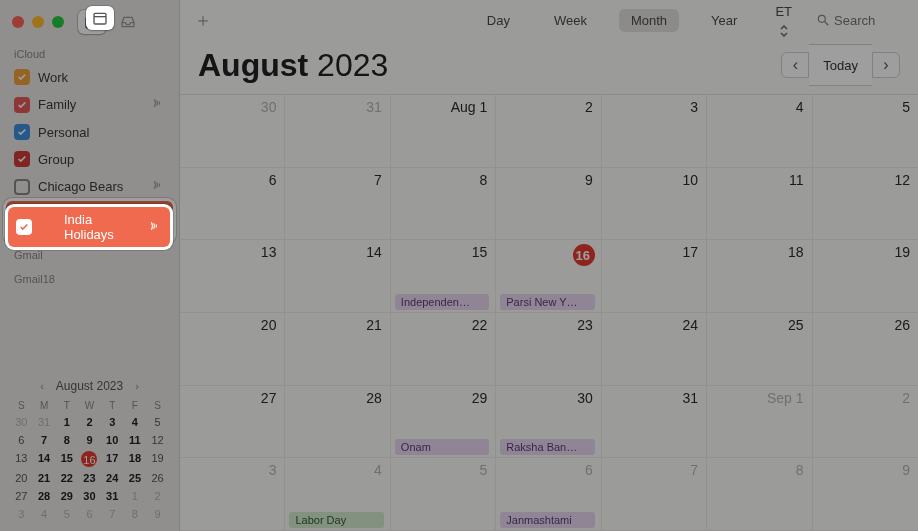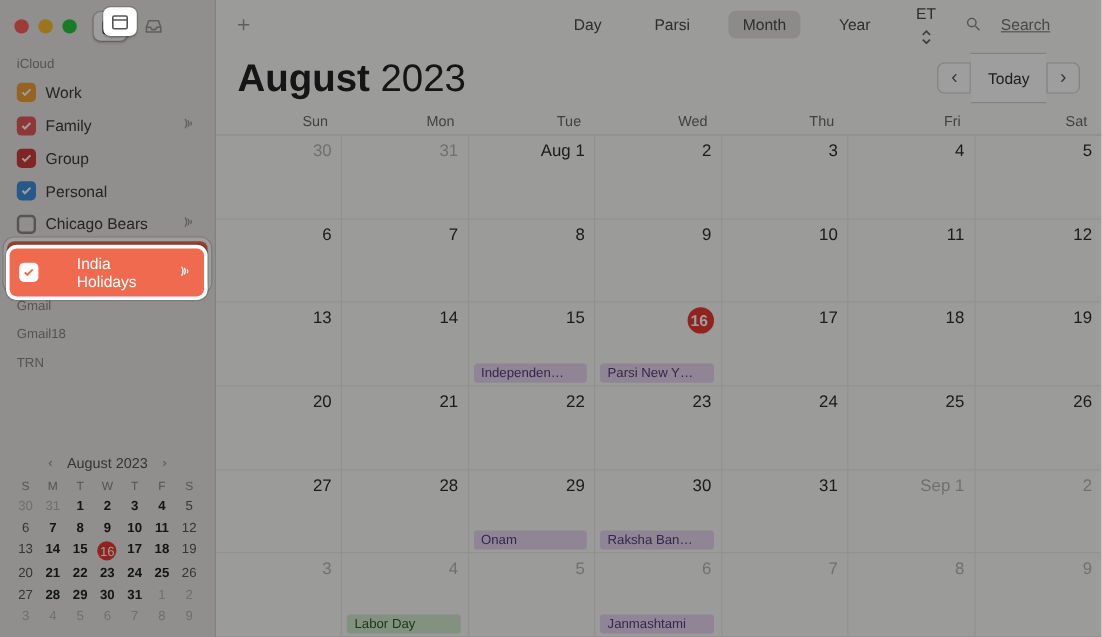--- a/index.html
+++ b/index.html
@@ -39,21 +39,21 @@
 .mini-grid .d.muted { color: #b5b3b1; }
 
 
 .main { flex: 1; display: flex; flex-direction: column; background: #fafaf9; }
 .topbar { height: 40px; display: flex; align-items: center; padding: 0 14px; gap: 10px; }
 .topbar .plus { color: #9a9896; font-size: 18px; }
 .viewseg { display: flex; align-items: center; gap: 20px; margin-left: auto; }
 .viewseg .seg { padding: 4px 12px; font-size: 13px; color: #4b4a49; border-radius: 6px; }
 .viewseg .seg.active { background: #e2e0df; }
 .topbar .et { margin-left: 16px; font-size: 13px; color: #4b4a49; display: flex; align-items: center; gap: 6px; flex-direction: column; }
-.topbar .search { margin-left: 14px; display: flex; align-items: center; gap: 16px; color: #8a8885; font-size: 13px; text-decoration: underline; }
+.topbar .search { margin-left: 14px; display: flex; align-items: center; gap: 4px; color: #8a8885; font-size: 13px; }
 .topbar .search input { border: none; background: transparent; outline: none; font-size: 13px; width: 70px; color: #444; }
 
 .monthhead { display: flex; align-items: center; padding: 4px 18px 8px 18px; }
 .monthhead h1 { font-size: 32px; font-weight: 400; color: #222; }
 .monthhead h1 b { font-weight: 700; }
 .today-nav { margin-left: auto; display: flex; align-items: center; }
 .today-nav .navbtn { width: 28px; height: 26px; border: 1px solid #d2d0cf; background: #fff; display: flex; align-items: center; justify-content: center; color: #555; }
 .today-nav .navbtn.l { border-radius: 6px 0 0 6px; }
 .today-nav .navbtn.r { border-radius: 0 6px 6px 0; }
 .today-nav .todaybtn { height: 42px; padding: 0 14px; border-top: 1px solid #d2d0cf; border-bottom: 1px solid #d2d0cf; background: #fff; font-size: 13px; color: #333; display: flex; align-items: center; }
@@ -120,34 +120,34 @@
               <svg viewBox="0 0 24 24">
                 <path d="M4 12l5 5 11-11" stroke="#fff" stroke-width="4" fill="none"></path>
               </svg>
             </span>
             <span>Family</span>
             <span class="share"><svg width="14" height="14" viewBox="0 0 24 24">
                 <path d="M6 6a12 12 0 010 12M10 8a8 8 0 010 8M14 10a4 4 0 010 4" stroke="#6b6a68" stroke-width="2" fill="none" stroke-linecap="round"></path>
               </svg></span>
           </div>
           <div class="cal-item">
+            <span class="chk" style="background: rgb(62, 142, 222); border: none;">
+              <svg viewBox="0 0 24 24">
+                <path d="M4 12l5 5 11-11" stroke="#fff" stroke-width="4" fill="none"></path>
+              </svg>
+            </span>
+            <span>Personal</span>
+          </div>
+          <div class="cal-item">
             <span class="chk" style="background: rgb(209, 58, 58); border: none;">
               <svg viewBox="0 0 24 24">
                 <path d="M4 12l5 5 11-11" stroke="#fff" stroke-width="4" fill="none"></path>
               </svg>
             </span>
             <span>Group</span>
-          </div>
-          <div class="cal-item">
-            <span class="chk" style="background: rgb(62, 142, 222); border: none;">
-              <svg viewBox="0 0 24 24">
-                <path d="M4 12l5 5 11-11" stroke="#fff" stroke-width="4" fill="none"></path>
-              </svg>
-            </span>
-            <span>Personal</span>
           </div>
           <div class="cal-item">
             <span class="chk" style="background: transparent; border: 2px solid rgb(138, 136, 133);"></span>
             <span>Chicago Bears</span>
             <span class="share"><svg width="14" height="14" viewBox="0 0 24 24">
                 <path d="M6 6a12 12 0 010 12M10 8a8 8 0 010 8M14 10a4 4 0 010 4" stroke="#6b6a68" stroke-width="2" fill="none" stroke-linecap="round"></path>
               </svg></span>
           </div>
           <div class="cal-item selected">
             <span class="chk" style="background: rgb(239, 106, 79); border: none;">
@@ -158,21 +158,20 @@
             <span>India Holidays</span>
             <span class="share"><svg width="14" height="14" viewBox="0 0 24 24">
                 <path d="M6 6a12 12 0 010 12M10 8a8 8 0 010 8M14 10a4 4 0 010 4" stroke="#fff" stroke-width="2" fill="none" stroke-linecap="round"></path>
               </svg></span>
           </div>
         </div>
         <div class="section-label">Gmail</div>
         <div class="cal-list"></div>
         <div class="section-label">Gmail18</div>
         <div class="cal-list"></div>
-        <div class="section-label">TRN</div>
         <div class="cal-list"></div>
       </div>
 
     <div class="mini">
       <div class="mini-head">
         <span class="nav">‹</span>
         <span class="ttl">August 2023</span>
         <span class="nav">›</span>
       </div>
       <div class="mini-grid" id="mini-grid">
@@ -227,21 +226,21 @@
           <div class="d muted">9</div>
         </div>
     </div>
   </div>
 
   <div class="main">
     <div class="topbar">
       <span class="plus">＋</span>
       <div class="viewseg">
         <div class="seg">Day</div>
-        <div class="seg">Parsi</div>
+        <div class="seg">Week</div>
         <div class="seg active">Month</div>
         <div class="seg">Year</div>
       </div>
       <div class="et">
         <span>ET</span>
         <svg width="10" height="12" viewBox="0 0 10 12">
             <path d="M2 4l3-3 3 3M2 8l3 3 3-3" stroke="#6b6a68" stroke-width="1.5" fill="none"></path>
           </svg>
       </div>
       <div class="search">
@@ -255,29 +254,20 @@
 
     <div class="monthhead">
       <h1><b>August</b> <span>2023</span></h1>
       <div class="today-nav">
         <div class="navbtn l">‹</div>
         <div class="todaybtn">Today</div>
         <div class="navbtn r">›</div>
       </div>
     </div>
 
-    <div class="dowrow" id="dowrow">
-        <div class="dow">Sun</div>
-        <div class="dow">Mon</div>
-        <div class="dow">Tue</div>
-        <div class="dow">Wed</div>
-        <div class="dow">Thu</div>
-        <div class="dow">Fri</div>
-        <div class="dow">Sat</div>
-      </div>
     <div class="grid" id="grid">
         <div class="cell">
           <div class="datenum muted">30</div>
         </div>
         <div class="cell">
           <div class="datenum muted">31</div>
         </div>
         <div class="cell">
           <div class="datenum">Aug 1</div>
         </div>

